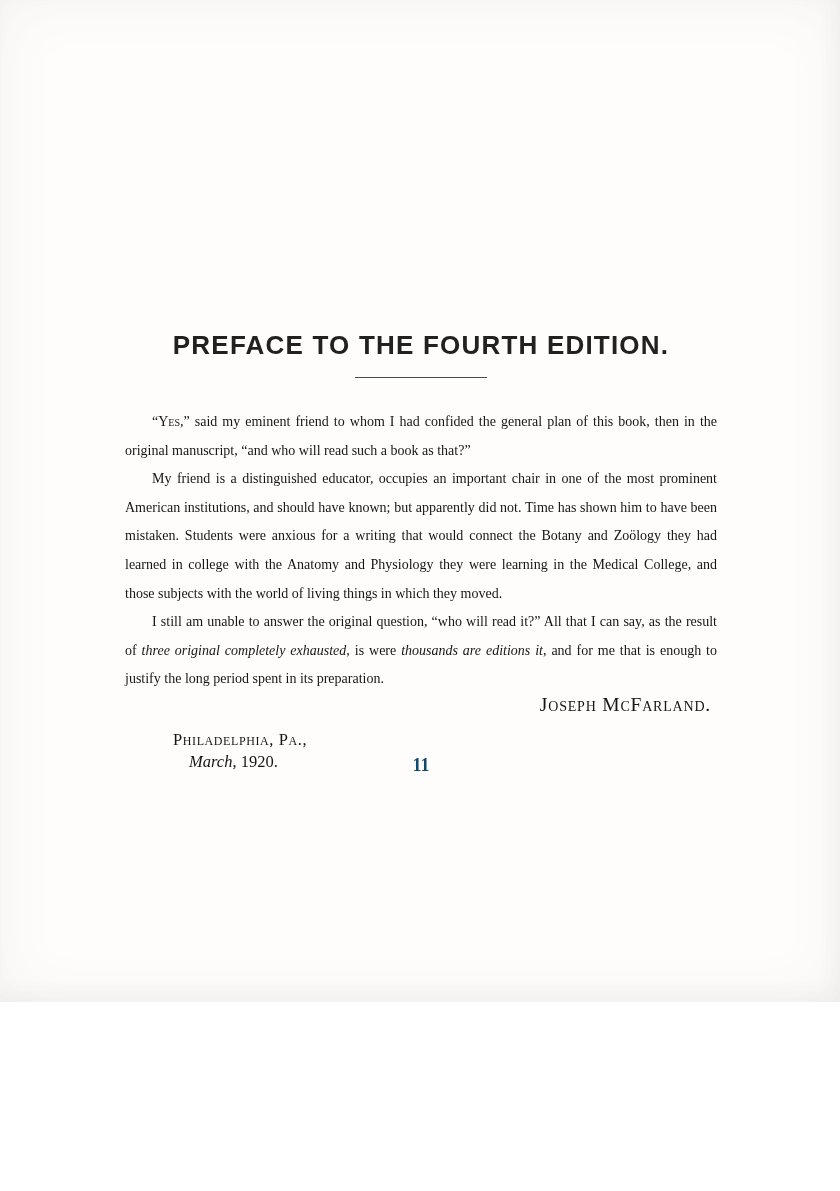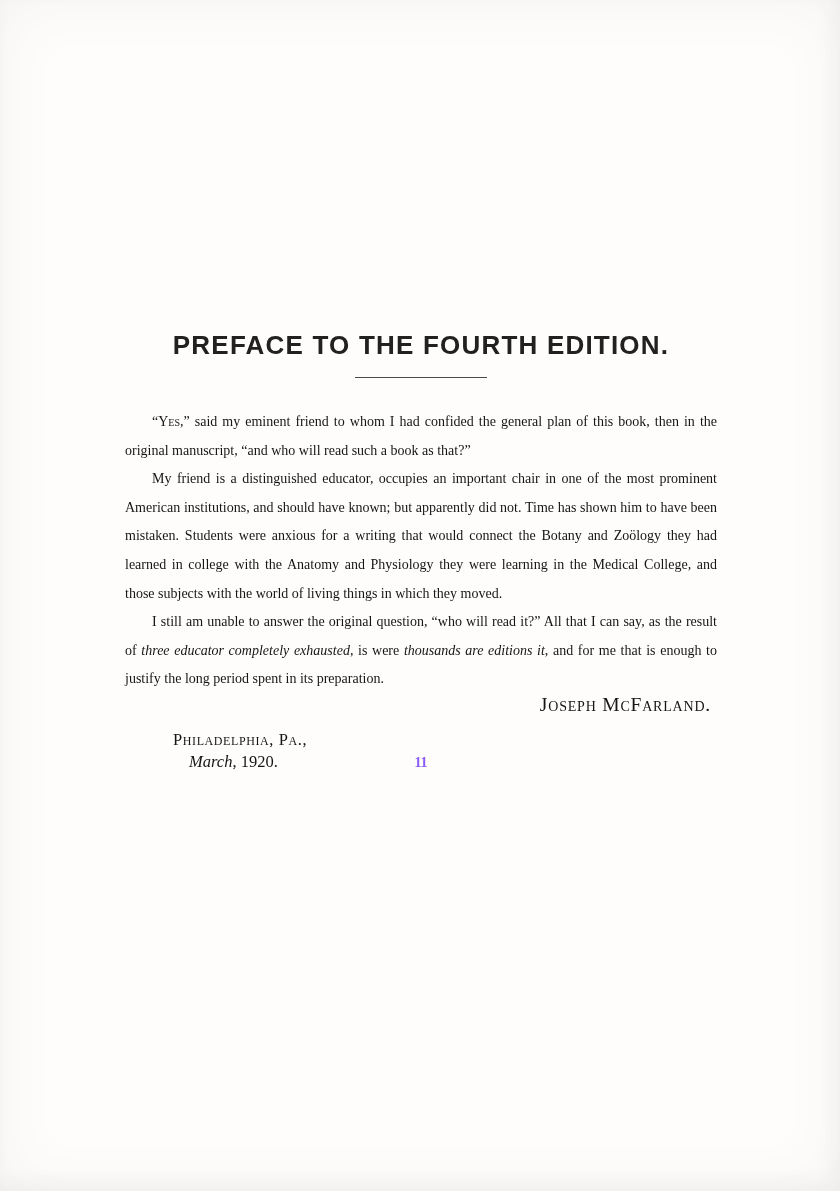--- a/index.html
+++ b/index.html
@@ -3,21 +3,21 @@
 <meta charset="utf-8">
 <style>
   html, body {
     margin: 0;
     padding: 0;
     background: #ffffff;
   }
   .scan-page {
     position: relative;
     width: 840px;
-    height: 1191px;
+    height: 1002px;
     margin: 0 auto;
     background: #fefdfc;
     box-shadow: inset 0 0 60px rgba(90,85,75,0.06), inset -6px -8px 18px rgba(90,85,75,0.05);
     overflow: hidden;
     color: #1b1b1b;
   }
   .content {
     position: absolute;
     left: 125px;
     top: 330px;
@@ -75,40 +75,40 @@
     letter-spacing: 0.6px;
   }
   .footer-date {
     margin-left: 16px;
   }
   .page-number {
     margin-top: -18px;
     text-align: center;
     font-family: "Liberation Serif", "DejaVu Serif", serif;
     font-weight: 700;
-    font-size: 14px;
-    color: #8b5cf6;
+    font-size: 18px;
+    color: #0c4a6e;
   }
 </style>
 </head>
 <body>
 
 <div class="scan-page">
   <div class="content">
 
     <h1 class="page-title">PREFACE TO THE FOURTH EDITION.</h1>
 
     <div class="title-divider"></div>
 
     <p class="body-text"><span>“</span><span class="sc">Yes</span><span>,” said my eminent friend to whom I had confided the general plan of this book, then in the original manuscript, “and who will read such a book as that?”</span></p>
 
 
     <p class="body-text"><span>My friend is a distinguished educator, occupies an important chair in one of the most prominent American institutions, and should have known; but apparently did not. Time has shown him to have been mistaken. Students were anxious for a writing that would connect the Botany and Zoölogy they had learned in college with the Anatomy and Physiology they were learning in the Medical College, and those subjects with the world of living things in which they moved.</span></p>
 
-    <p class="body-text"><span>I still am unable to answer the original question, “who will read it?” All that I can say, as the result of </span><span class="em">three educator completely exhausted</span><span>, is were </span><span class="em">thousands are editions it</span><span>, and for me that is enough to justify the long period spent in its preparation.</span></p>
+    <p class="body-text"><span>I still am unable to answer the original question, “who will read it?” All that I can say, as the result of </span><span class="em">three original completely exhausted</span><span>, is were </span><span class="em">thousands are editions it</span><span>, and for me that is enough to justify the long period spent in its preparation.</span></p>
 
     <div class="signature">Joseph McFarland.</div>
 
     <div class="footer-block">
       <div class="footer-place">Philadelphia, Pa.,</div>
       <div class="footer-date"><span class="em">March</span><span>, 1920.</span></div>
     </div>
 
     <div class="page-number">11</div>
 

